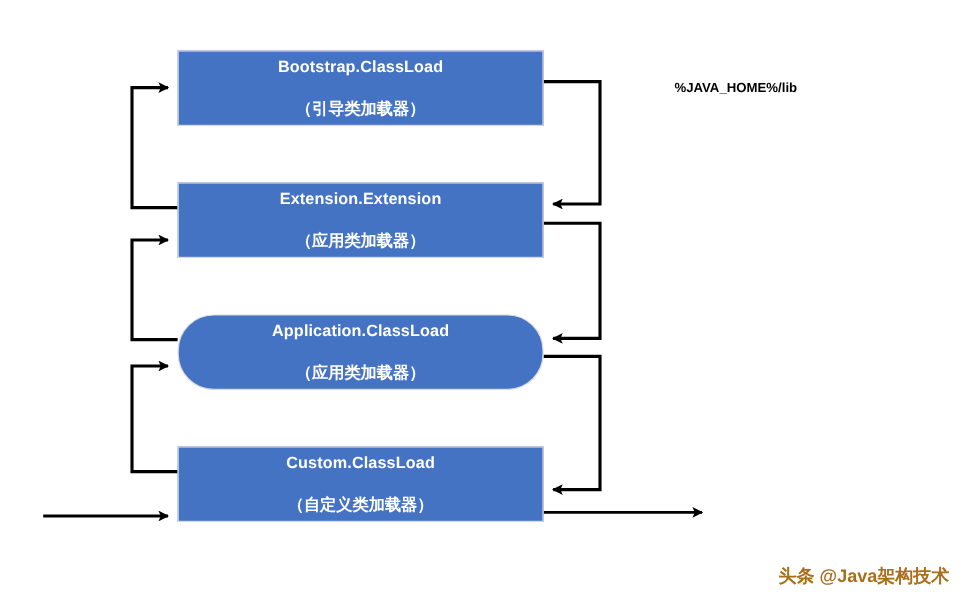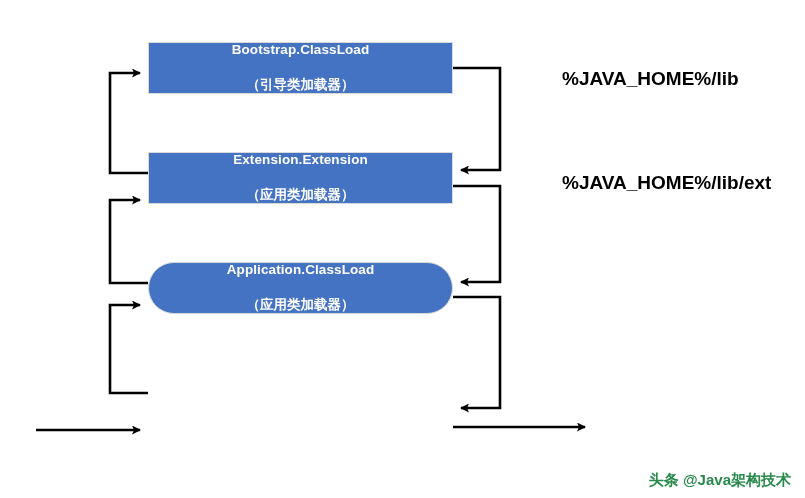--- a/index.html
+++ b/index.html
@@ -14,21 +14,21 @@
     position: relative;
     width: 805px;
     height: 498px;
     background: #ffffff;
     overflow: hidden;
   }
   .box {
     position: absolute;
     left: 148px;
     width: 305px;
-    height: 52px;
+    height: 63px;
     background: #4573c4;
     border: 1px solid #d9d9d9;
     box-sizing: border-box;
     display: flex;
     flex-direction: column;
     align-items: center;
     justify-content: center;
     color: #ffffff;
     text-align: center;
     line-height: 1.25;
@@ -43,21 +43,21 @@
     font-weight: bold;
     margin-top: 18px;
   }
   .box-1 { top: 42px; }
   .box-2 { top: 152px; }
   .box-3 { top: 262px; border-radius: 30px; }
   .box-4 { top: 372px; }
 
   .side-label {
     position: absolute;
-    font-size: 19px;
+    font-size: 11px;
     font-weight: bold;
     color: #000000;
     white-space: nowrap;
   }
   .label-1 { left: 562px; top: 68px; }
   .label-2 { left: 562px; top: 172px; }
   .label-3 { left: 575px; top: 272px; }
 
   svg.arrows {
     position: absolute;
@@ -67,21 +67,21 @@
     height: 498px;
     pointer-events: none;
   }
 
   .watermark {
     position: absolute;
     right: 14px;
     bottom: 8px;
     font-size: 15px;
     font-weight: bold;
-    color: #15803d;
+    color: #a16207;
     opacity: 0.92;
     white-space: nowrap;
   }
 </style>
 </head>
 <body>
 
 <div id="canvas">
 
   <svg class="arrows" viewBox="0 0 805 498">
@@ -131,19 +131,22 @@
   <div class="box box-2">
     <span class="title-en">Extension.Extension</span>
     <span class="title-cn">（应用类加载器）</span>
   </div>
 
   <div class="box box-3">
     <span class="title-en">Application.ClassLoad</span>
     <span class="title-cn">（应用类加载器）</span>
   </div>
 
+  <div class="box box-4">
+    <span class="title-en">Custom.ClassLoad</span>
+    <span class="title-cn">（自定义类加载器）</span>
+  </div>
 
   <div class="side-label label-1">%JAVA_HOME%/lib</div>
-  <div class="side-label label-2">%JAVA_HOME%/lib/ext</div>
 
   <div class="watermark">头条 @Java架构技术</div>
 
 </div>
 
 </body></html>

